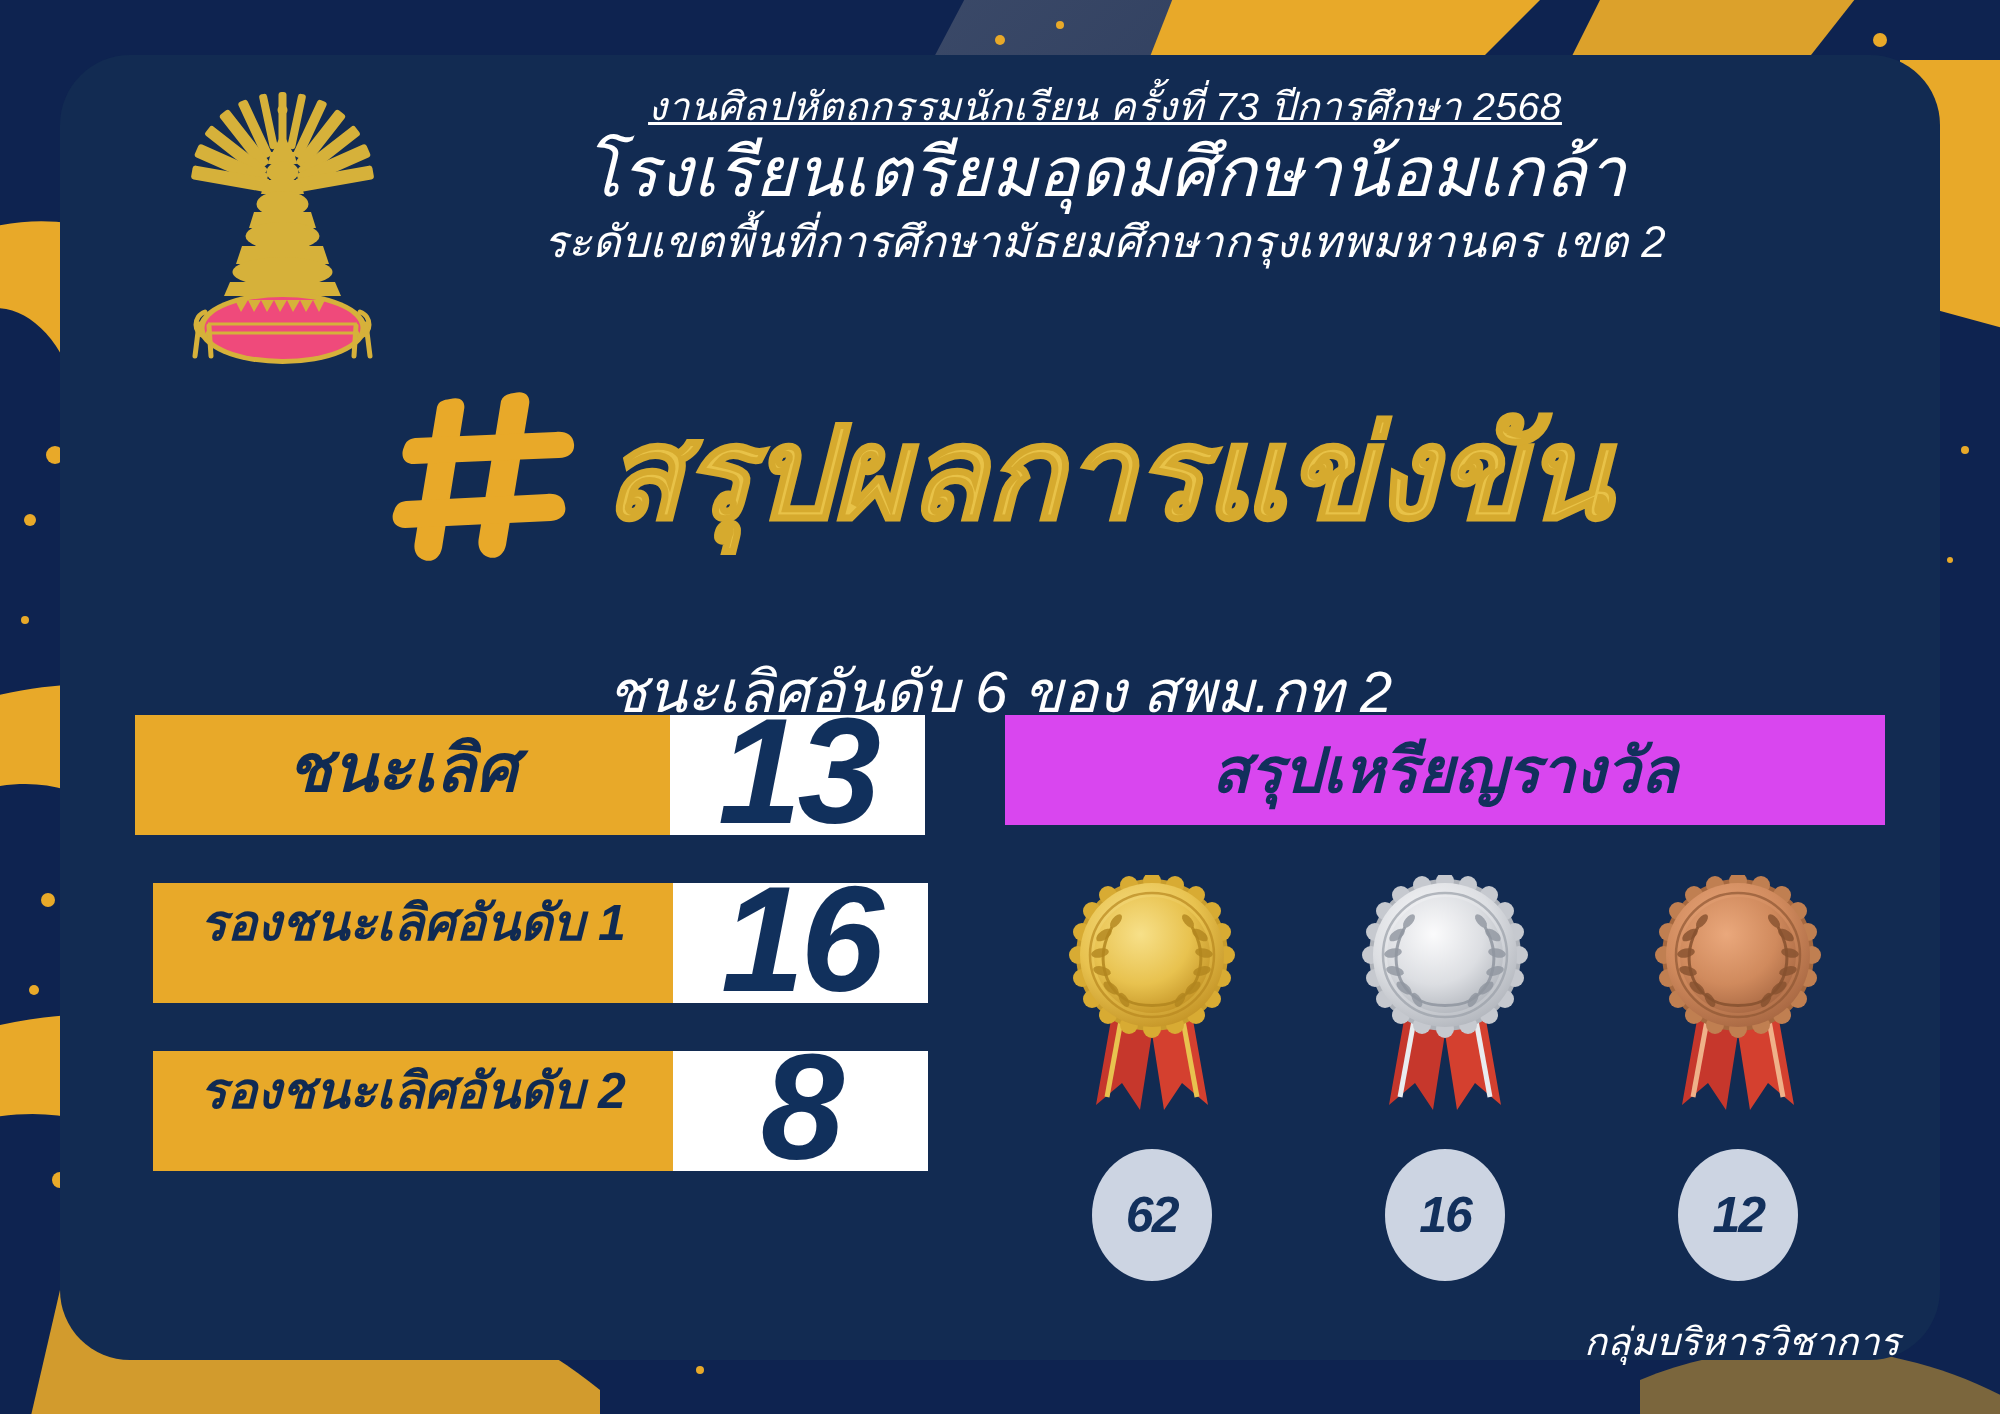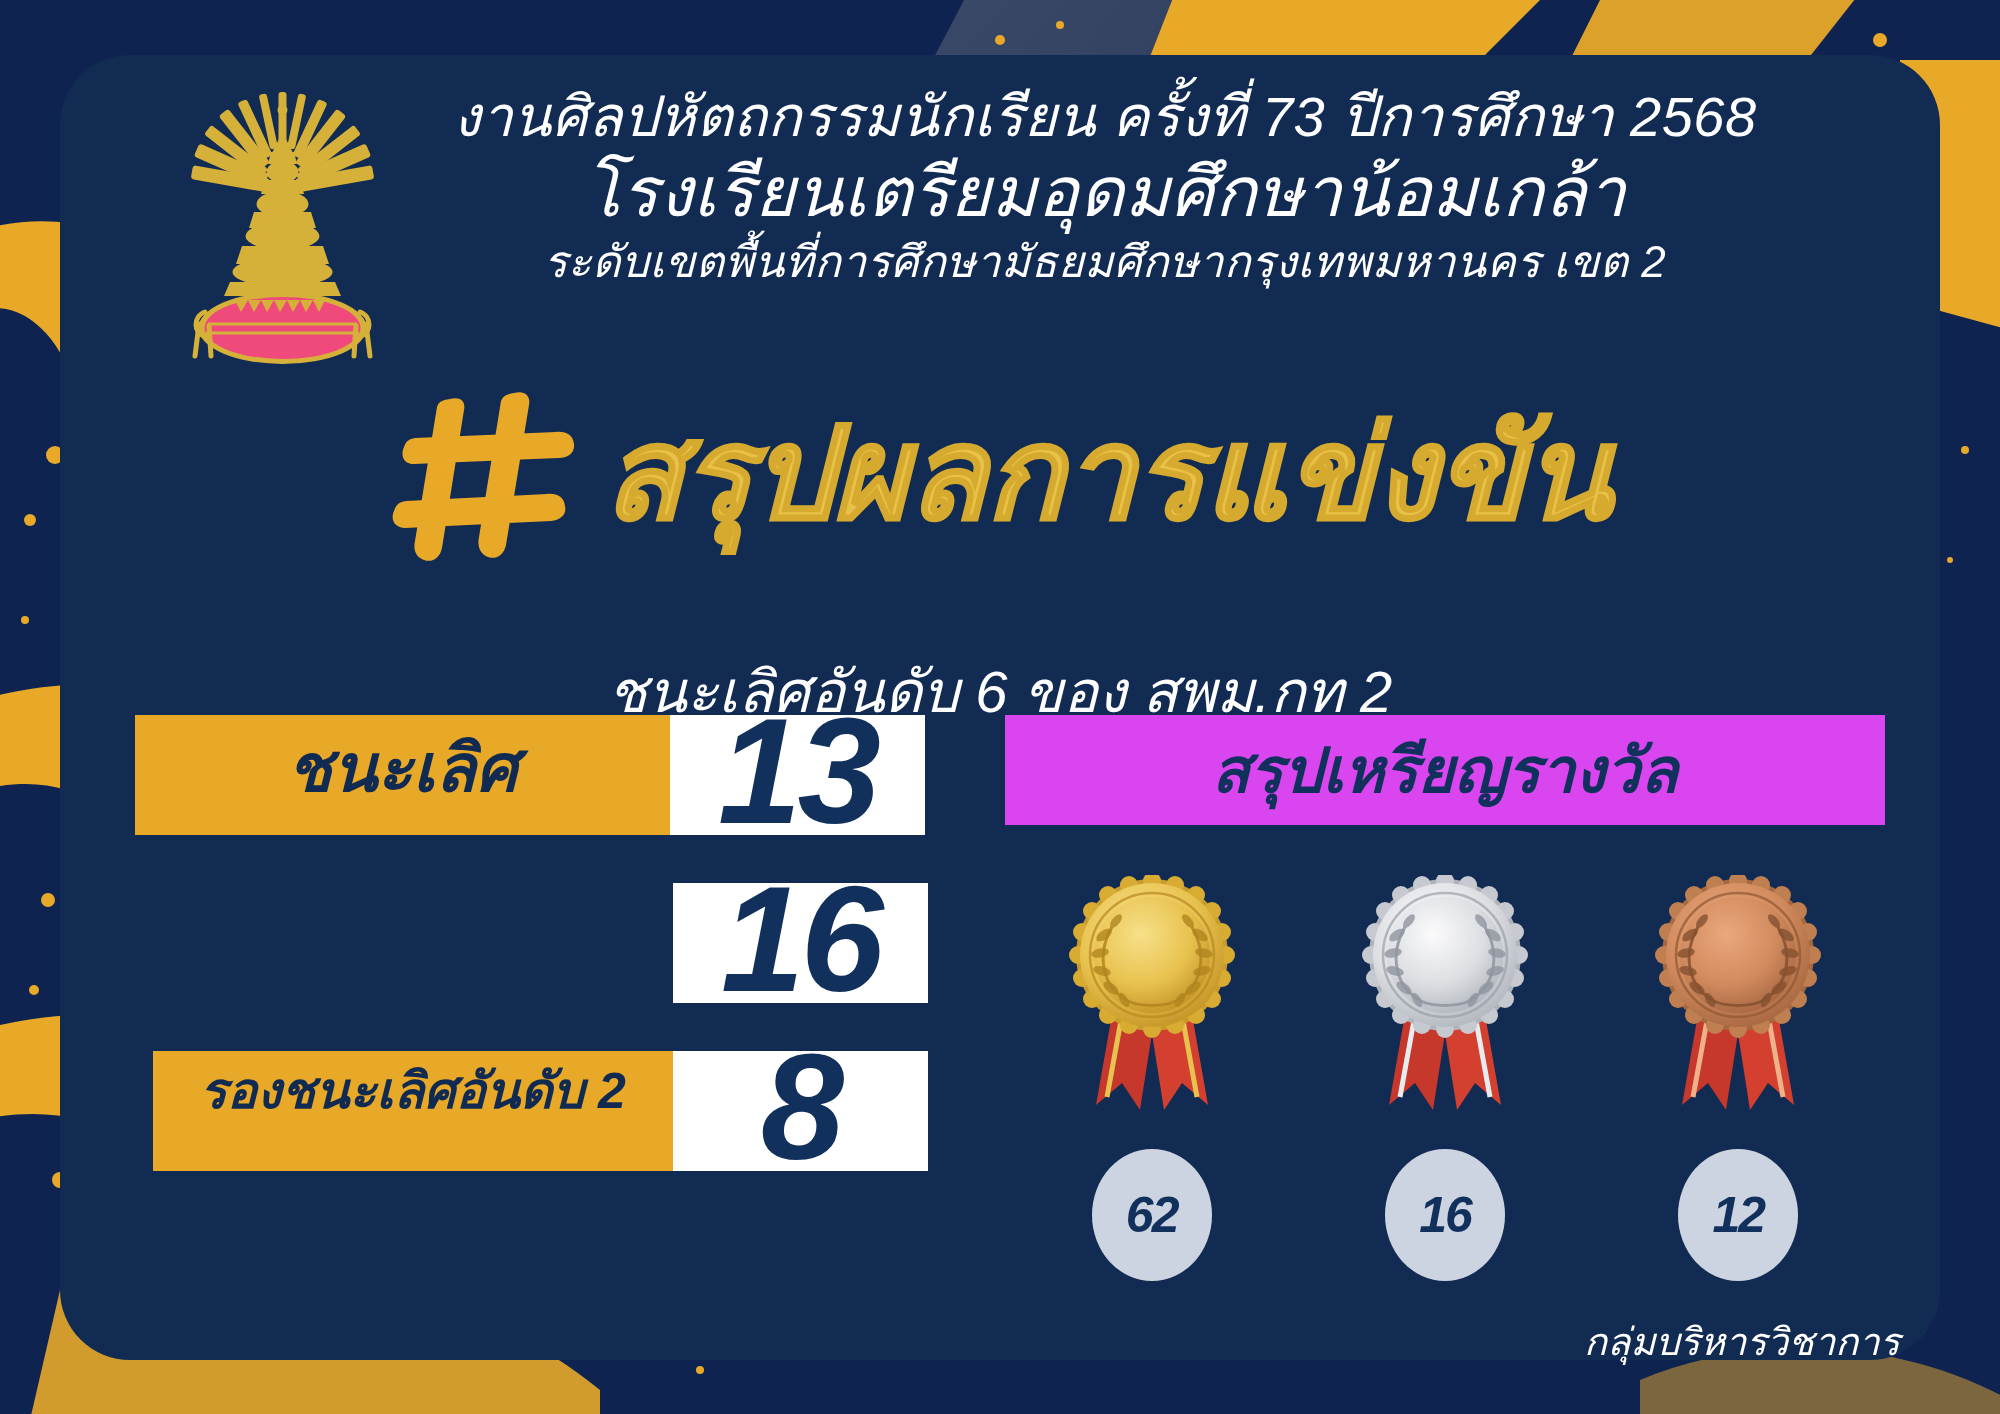--- a/index.html
+++ b/index.html
@@ -55,21 +55,21 @@
     color: #ffffff;
   }
   .head-lines .hl {
     font-family: "Liberation Sans", "DejaVu Sans", sans-serif;
     font-style: italic;
     font-weight: 400;
     letter-spacing: .5px;
     line-height: 1.22;
     white-space: nowrap;
   }
-  .hl1 { font-size: 56px; }
+  .hl1 { font-size: 39px; text-decoration: underline; }
   .hl2 { font-size: 69px; }
   .hl3 { font-size: 44px; }
 
   
   #title-row {
     position: absolute;
     left: 0; top: 330px; width: 1880px;
     display: flex;
     align-items: center;
     justify-content: center;
@@ -401,20 +401,23 @@
       <div class="rank-row row-1">
         <div class="rank-label">
           <span>ชนะเลิศ</span>
         </div>
         <div class="rank-value-box">
           <span class="rank-value">13</span>
         </div>
       </div>
 
       <div class="rank-row row-2">
+        <div class="rank-label">
+          <span>รองชนะเลิศอันดับ 1</span>
+        </div>
         <div class="rank-value-box">
           <span class="rank-value">16</span>
         </div>
       </div>
 
       <div class="rank-row row-3">
         <div class="rank-label">
           <span>รองชนะเลิศอันดับ 2</span>
         </div>
         <div class="rank-value-box">

